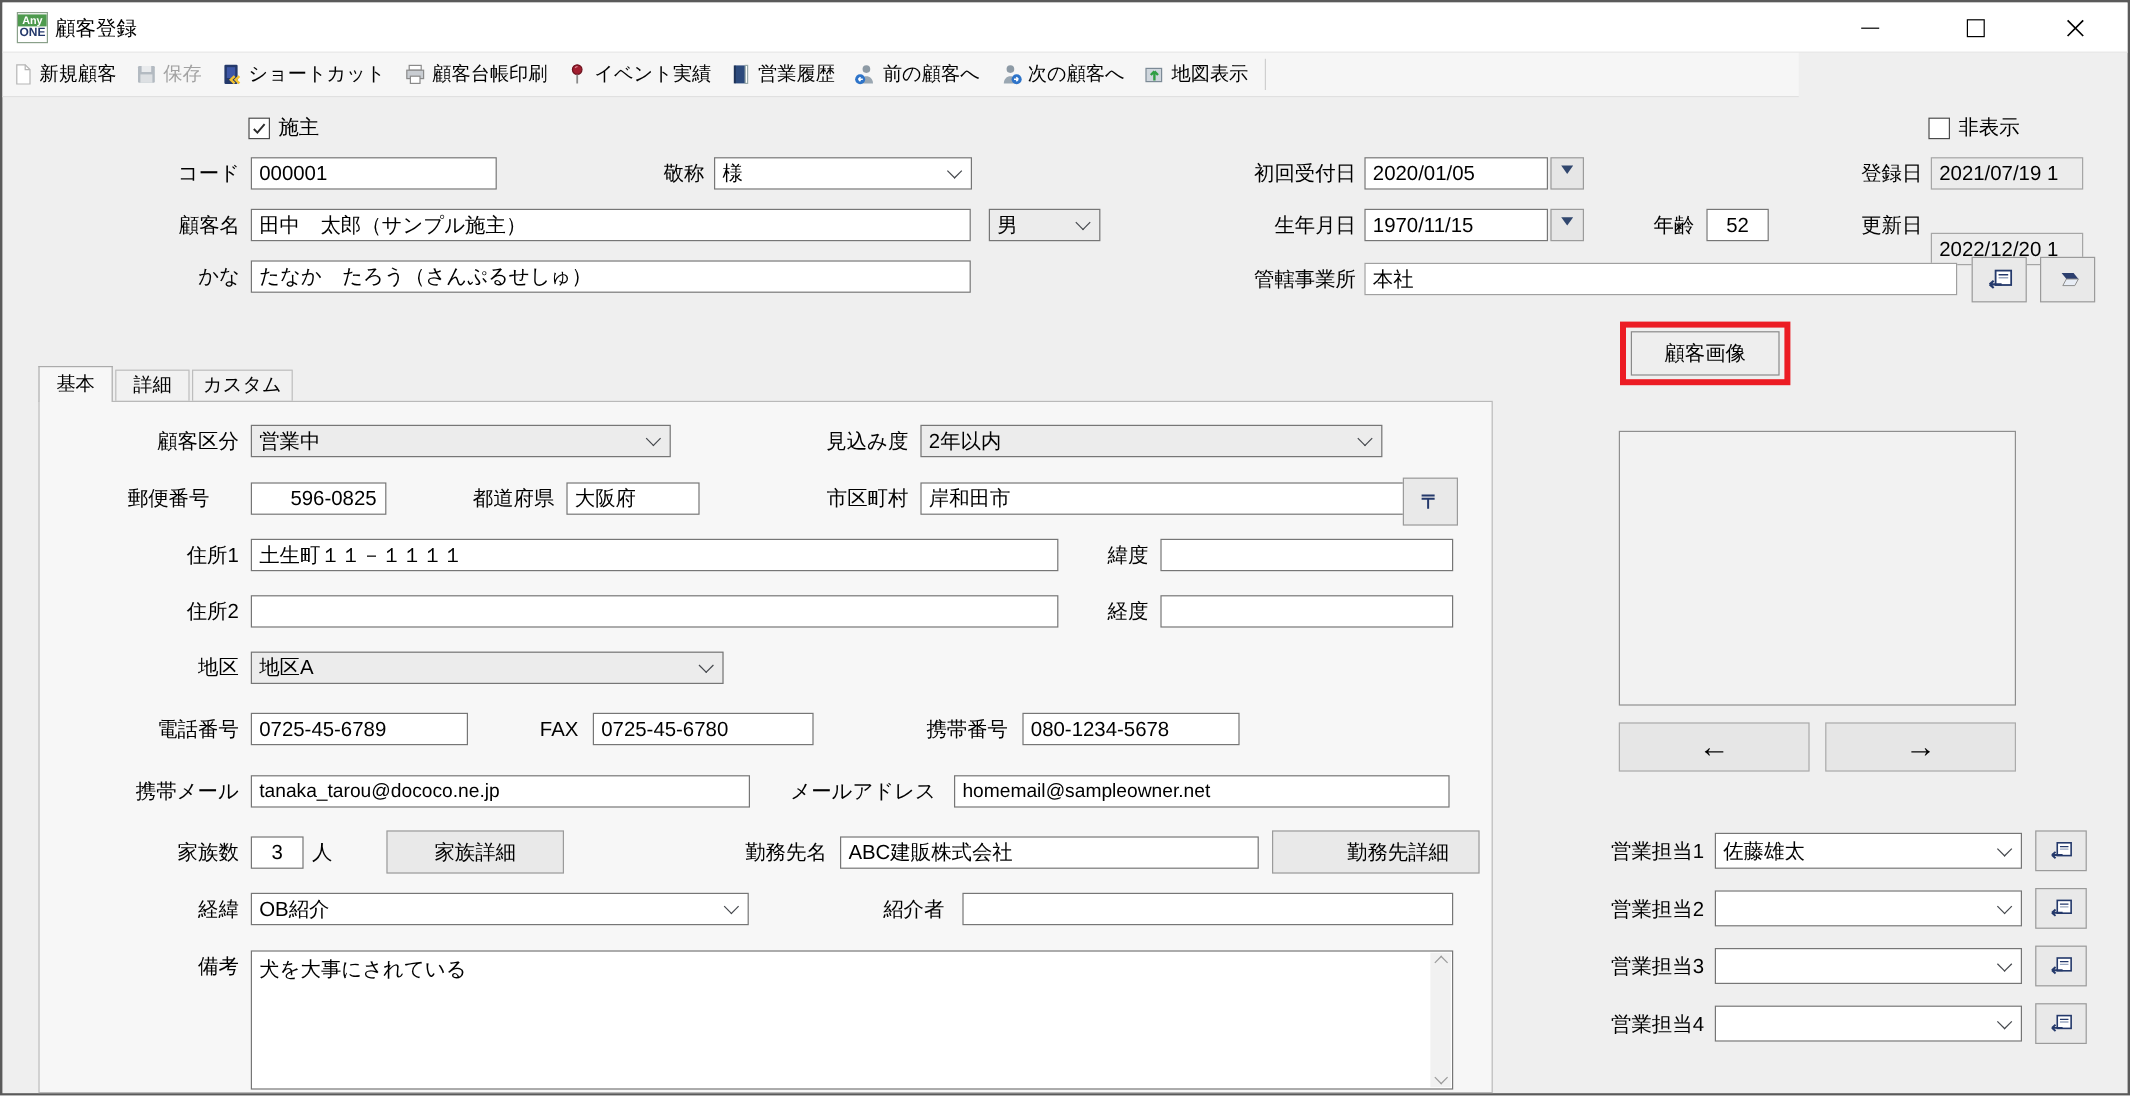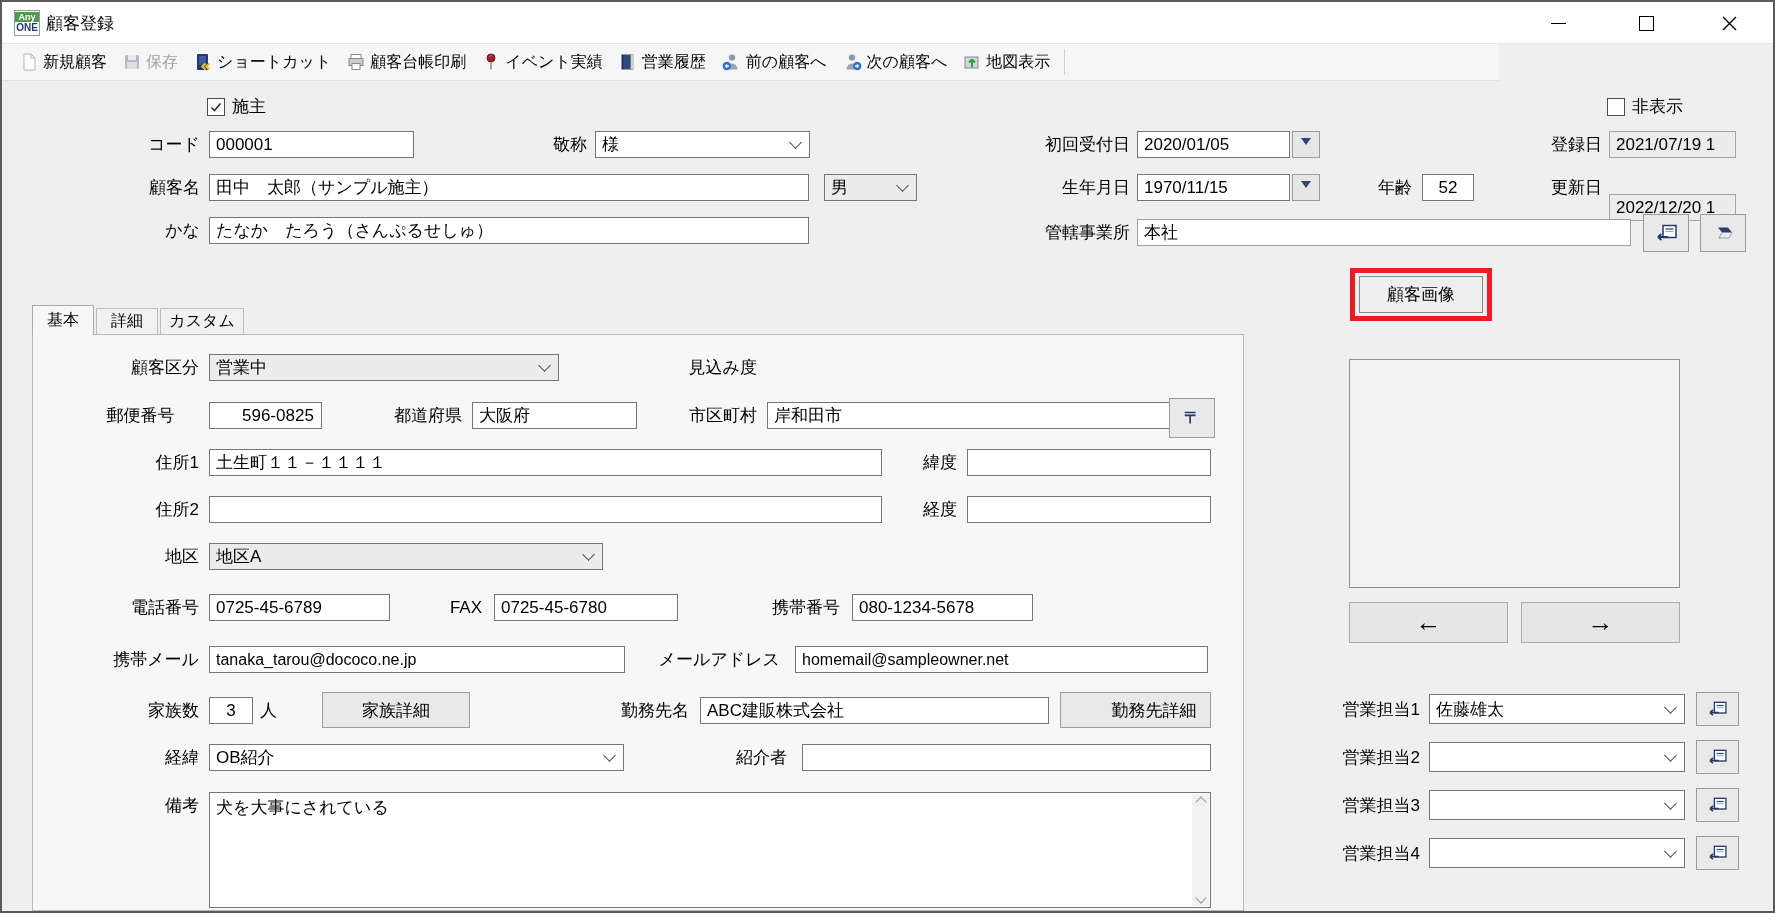--- a/index.html
+++ b/index.html
@@ -9,21 +9,21 @@
   
   .titlebar{left:0;top:0;width:1771px;height:42px;background:#ffffff;border-bottom:1px solid #e4e4e4;}
   .title-text{left:44px;top:10px;font-size:17px;}
   .logo{left:12px;top:8px;width:26px;height:26px;border:1px solid #8aa08a;background:#fff;overflow:hidden;
         display:flex;flex-direction:column;align-items:center;justify-content:center;}
   .logo .l1{font-size:9px;line-height:10px;color:#fff;background:#4e9a4e;width:100%;text-align:center;font-weight:bold;}
   .logo .l2{font-size:10px;line-height:12px;color:#24396b;font-weight:bold;}
   .wbtn{top:0;width:46px;height:42px;display:flex;align-items:center;justify-content:center;cursor:pointer;}
   
   .toolbar{left:0;top:42px;width:1497px;height:37px;background:#f6f6f6;border-bottom:1px solid #e0e0e0;
-           display:flex;align-items:center;padding-left:10px;}
+           display:flex;align-items:center;}
   .titem{display:flex;align-items:center;gap:5px;font-size:16px;padding:0 8px;height:30px;cursor:pointer;white-space:nowrap;}
   .titem.disabled{color:#a2a2a2;}
   .tsep{width:1px;height:26px;background:#cfcfcf;margin:0 6px;}
   
   .lbl{font-size:17px;line-height:27px;text-align:right;white-space:nowrap;}
   .tbox{background:#fff;border:1px solid #767676;font-size:17px;padding:0 6px;height:27px;
         font-family:"Liberation Sans","DejaVu Sans",sans-serif;outline:none;color:#000;}
   .ro{background:#ececec;border:1px solid #a6a6a6;}
   .sel{background:#fff;border:1px solid #767676;height:27px;display:flex;align-items:center;
        justify-content:space-between;padding:0 9px 0 6px;font-size:17px;cursor:pointer;}
@@ -225,25 +225,29 @@
   <div class="abs tab inactive" style="left:94px;top:306px;width:62px;height:27px;">詳細</div>
   <div class="abs tab inactive" style="left:158px;top:306px;width:84px;height:27px;">カスタム</div>
   <div class="abs panel" style="left:30px;top:332px;width:1212px;height:577px;"></div>
 
   <div class="abs lbl" style="left:80px;top:352px;width:117px;">顧客区分</div>
   <div class="abs sel gray" style="left:207px;top:352px;width:350px;">
     <span>営業中</span>
       <span class="chev"></span>
   </div>
   <div class="abs lbl" style="left:640px;top:352px;width:115px;">見込み度</div>
+  <div class="abs sel gray" style="left:765px;top:352px;width:385px;">
+    <span>2年以内</span>
+      <span class="chev"></span>
+  </div>
 
   <div class="abs lbl" style="left:80px;top:400px;width:117px;text-align:center;">郵便番号</div>
   <input class="abs tbox" style="left: 207px; top: 400px; width: 113px; padding-left: 32px;" value="596-0825">
   <div class="abs lbl" style="left:345px;top:400px;width:115px;">都道府県</div>
-  <input class="abs tbox" style="left: 470px; top: 400px; width: 165px;" value="大阪府">
+  <input class="abs tbox" style="left: 470px; top: 400px; width: 111px;" value="大阪府">
   <div class="abs lbl" style="left:640px;top:400px;width:115px;">市区町村</div>
   <input class="abs tbox" style="left: 765px; top: 400px; width: 444px;" value="岸和田市">
   <div class="abs sbtn" style="left:1167px;top:396px;width:46px;height:40px;color:#24396b;font-weight:bold;font-size:16px;">
     <span>〒</span>
   </div>
 
   <div class="abs lbl" style="left:80px;top:447px;width:117px;">住所1</div>
   <input class="abs tbox" style="left: 207px; top: 447px; width: 673px;" value="土生町１１－１１１１">
   <div class="abs lbl" style="left:890px;top:447px;width:65px;">緯度</div>
   <input class="abs tbox" style="left: 965px; top: 447px; width: 244px;" value="">
@@ -270,21 +274,21 @@
   <input class="abs tbox" style="left: 207px; top: 644px; width: 416px; font-size: 16px;" value="tanaka_tarou@dococo.ne.jp">
   <div class="abs lbl" style="left:640px;top:644px;width:138px;">メールアドレス</div>
   <input class="abs tbox" style="left: 793px; top: 644px; width: 413px; font-size: 16px;" value="homemail@sampleowner.net">
 
   <div class="abs lbl" style="left:80px;top:695px;width:117px;">家族数</div>
   <input class="abs tbox" style="left: 207px; top: 695px; width: 44px; text-align: center;" value="3">
   <div class="abs lbl" style="left:258px;top:695px;width:30px;text-align:left;">人</div>
   <div class="abs btn" style="left:320px;top:690px;width:148px;height:36px;">家族詳細</div>
   <div class="abs lbl" style="left:572px;top:695px;width:115px;">勤務先名</div>
   <input class="abs tbox" style="left: 698px; top: 695px; width: 349px;" value="ABC建販株式会社">
-  <div class="abs btn" style="left:1058px;top:690px;width:151px;height:36px;padding-left:37px;">勤務先詳細</div>
+  <div class="abs btn" style="left:1058px;top:690px;width:173px;height:36px;padding-left:37px;">勤務先詳細</div>
 
   <div class="abs lbl" style="left:80px;top:742px;width:117px;">経緯</div>
   <div class="abs sel" style="left:207px;top:742px;width:415px;">
     <span>OB紹介</span>
       <span class="chev"></span>
   </div>
   <div class="abs lbl" style="left:690px;top:742px;width:95px;">紹介者</div>
   <input class="abs tbox" style="left: 800px; top: 742px; width: 409px;" value="">
 
   <div class="abs lbl" style="left:80px;top:790px;width:117px;">備考</div>

